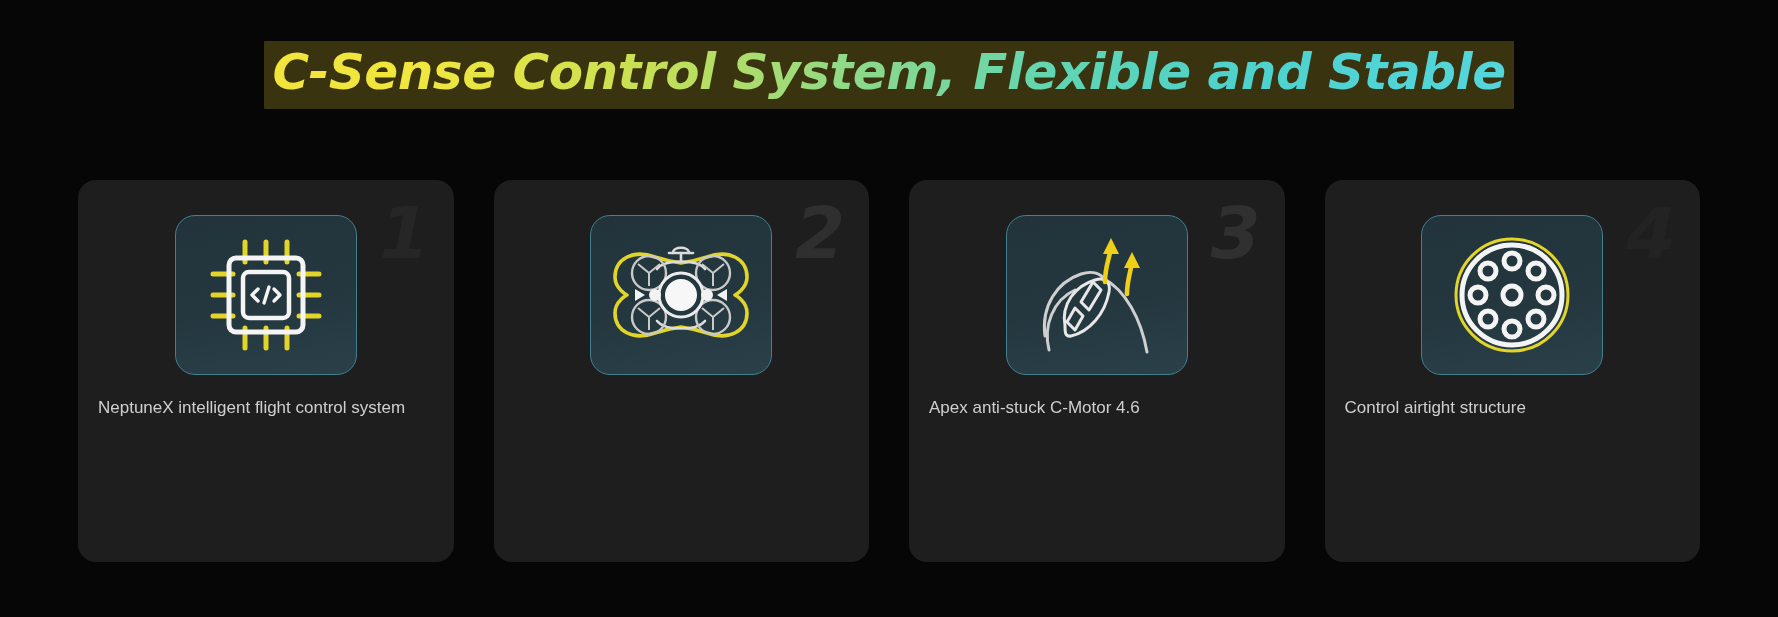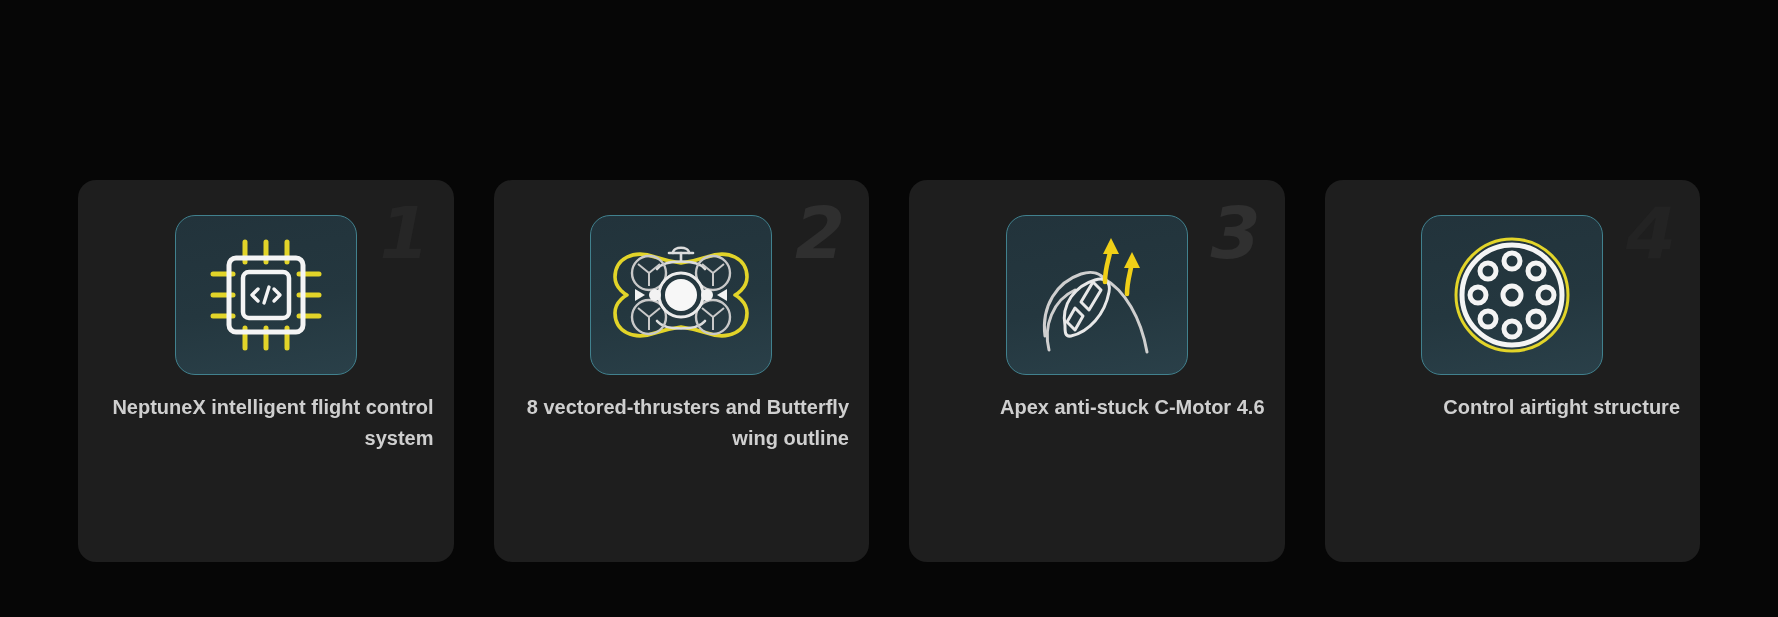--- a/index.html
+++ b/index.html
@@ -120,33 +120,38 @@
     align-items: center;
     justify-content: center;
   }
   .icon-tile svg { display: block; }
 
   .caption {
     position: absolute;
     left: 20px;
     right: 20px;
     top: 212px;
-    text-align: right;
-    font-size: 20px;
+    text-align: left;
+    font-size: 17px;
     line-height: 31px;
     color: #cfcfcf;
     font-family: "Liberation Sans", sans-serif;
-    font-weight: bold;
   }
 </style>
 </head>
 <body>
 
 <div class="page">
 
+  <div class="title-wrap">
+    <span class="title-inner">
+      <span class="title-band"></span>
+      <span class="title-text">C-Sense Control System, Flexible and Stable</span>
+    </span>
+  </div>
 
   <div class="cards">
 
     <div class="card">
       <div class="card-number">1</div>
       <div class="icon-tile">
         <svg width="118" height="118" viewBox="0 0 118 118">
           <g stroke="#e2d429" stroke-width="5" stroke-linecap="round">
             <line x1="38" y1="6" x2="38" y2="26"></line>
             <line x1="59" y1="6" x2="59" y2="26"></line>
@@ -206,21 +211,20 @@
           <circle cx="70" cy="56" r="22" fill="none" stroke="#ececec" stroke-width="3"></circle>
           <circle cx="70" cy="56" r="16" fill="#f7f7f7"></circle>
 
           <circle cx="44" cy="56" r="6" fill="#f2f2f2"></circle>
           <circle cx="96" cy="56" r="6" fill="#f2f2f2"></circle>
 
           <polygon points="24,50 34,56 24,62" fill="#f2f2f2"></polygon>
           <polygon points="116,50 106,56 116,62" fill="#f2f2f2"></polygon>
         </svg>
       </div>
-      <div class="caption">8 vectored-thrusters and Butterfly wing outline</div>
     </div>
 
     <div class="card">
       <div class="card-number">3</div>
       <div class="icon-tile">
         <svg width="132" height="122" viewBox="0 0 132 122">
 
           <g fill="none" stroke="#cfcfcf" stroke-width="3" stroke-linejoin="round" stroke-linecap="round">
             <path d="M72 44 C94 56 110 84 116 118"></path>
             <path d="M14 102 C10 72 26 48 50 40 C62 36 70 40 74 46"></path>

